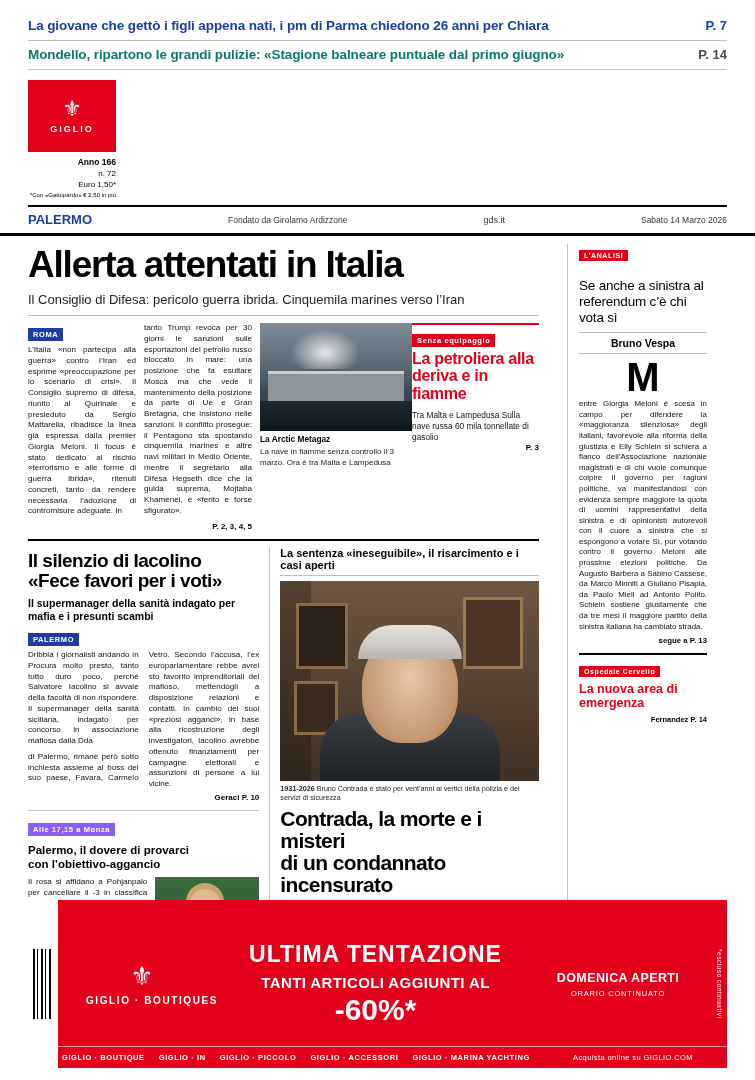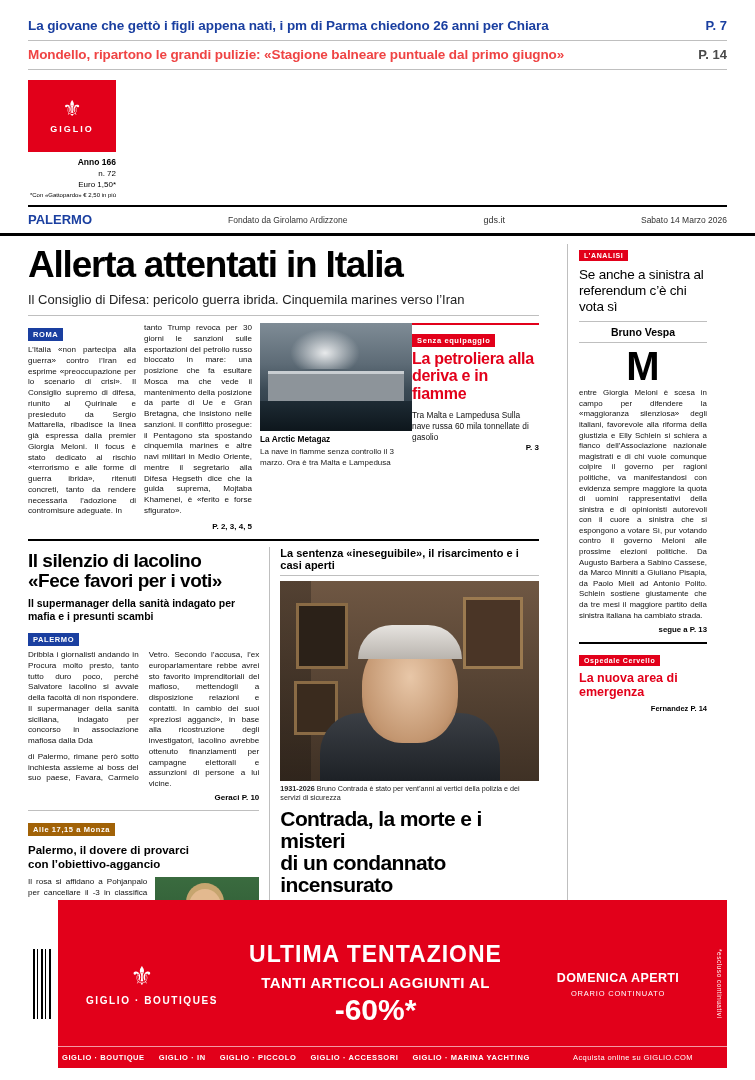--- a/index.html
+++ b/index.html
@@ -19,21 +19,21 @@
     display: flex; align-items: baseline; justify-content: space-between;
     border-bottom: 1px solid #bfbfbf;
     padding: 6px 0 7px 0;
   }
   .teaser:first-child { border-top: none; }
   .teaser-text { font-weight: bold; font-size: 13.5px; letter-spacing: -0.1px; }
   .teaser-page { font-weight: bold; font-size: 13px; white-space: nowrap; padding-left: 10px; }
   .t-blue .teaser-text, .t-blue .teaser-page { color: #1a3fa0; }
   .t-black .teaser-text { color: #000; }
   .t-black .teaser-page { color: #000; }
-  .t-gray .teaser-text { color: #ef4444; }
+  .t-gray .teaser-text { color: #0f766e; }
   .t-gray .teaser-page { color: #4a4a4a; }
 
   
   .masthead {
     display: flex; align-items: flex-start; justify-content: space-between;
     padding: 10px 28px 0 28px;
   }
   .logo {
     font-family: "Liberation Sans", sans-serif;
     font-weight: bold;
@@ -179,21 +179,21 @@
   }
   .photo-athlete .head { position:absolute; left:34px; top:12px; width:32px; height:34px; border-radius:50%; background:#e3b98f; }
   .photo-athlete .hair2 { position:absolute; left:31px; top:6px; width:38px; height:20px; border-radius:20px 20px 0 0; background:#c6a56f; }
   .photo-athlete .kit { position:absolute; left:24px; bottom:0; width:56px; height:36px; border-radius:14px 14px 0 0; background:#f2f2f2; }
 
   
   .rail-kicker {
     display:inline-block; background:#e2001a; color:#fff;
     font-size:7px; font-weight:bold; letter-spacing:0.6px; padding:2px 5px;
   }
-  .rail-title { font-size: 13.5px; line-height: 1.16; margin-top: 5px; letter-spacing:-0.2px; }
+  .rail-title { font-size: 13.5px; line-height: 1.16; margin-top: 16px; letter-spacing:-0.2px; }
   .rail-author {
     text-align:center; font-weight:bold; font-size:10.5px;
     border-top:1px solid #bfbfbf; border-bottom:1px solid #bfbfbf;
     padding:4px 0; margin:7px 0 5px 0;
   }
   .dropcap {
     float: none; text-align:center; font-size:40px; font-weight:bold; line-height:0.9; margin-bottom:4px;
   }
   .rail-body { font-size: 7.9px; line-height: 1.34; text-align: justify; color:#111; }
   .rail-ref { font-size: 7.8px; font-weight: bold; text-align: right; margin-top: 4px; }
@@ -323,21 +323,21 @@
           <div class="kicker">PALERMO</div>
           <div class="two-col">
             <p class="body">Dribbla i giornalisti andando in Procura molto presto, tanto tutto duro poco, perché Salvatore Iacolino si avvale della facoltà di non rispondere. Il supermanager della sanità siciliana, indagato per concorso in associazione mafiosa dalla Dda</p>
             <p class="body">di Palermo, rimane però sotto inchiesta assieme al boss del suo paese, Favara, Carmelo Vetro. Secondo l’accusa, l’ex europarlamentare rebbe avrei sto favorito imprenditoriali del mafioso, mettendogli a disposizione relazioni e contatti. In cambio dei suoi «preziosi agganci», in base alla ricostruzione degli investigatori, Iacolino avrebbe ottenuto finanziamenti per campagne elettorali e assunzioni di persone a lui vicine.</p>
           </div>
           <div class="refline">Geraci P. 10</div>
 
           <div class="rule"></div>
 
           <div>
-            <div class="kicker" style="background:#a16207">Alle 17,15 a Monza</div>
+            <div class="kicker" style="background:#8b5cf6">Alle 17,15 a Monza</div>
             <div class="h2-sub" style="font-size:11.5px">
               <span>Palermo, il dovere di provarci</span><br>
               <span>con l’obiettivo-aggancio</span>
             </div>
             <div class="small-photo-wrap">
               <div style="flex:1">
                 <p class="body">Il rosa si affidano a Pohjanpalo per cancellare il -3 in classifica rispetto ai brianzoli.</p>
                 <div class="refline" style="font-size:7.5px">A. Arena, Orifici, Radicini  P. 34-35</div>
               </div>
               <div class="photo-athlete">

